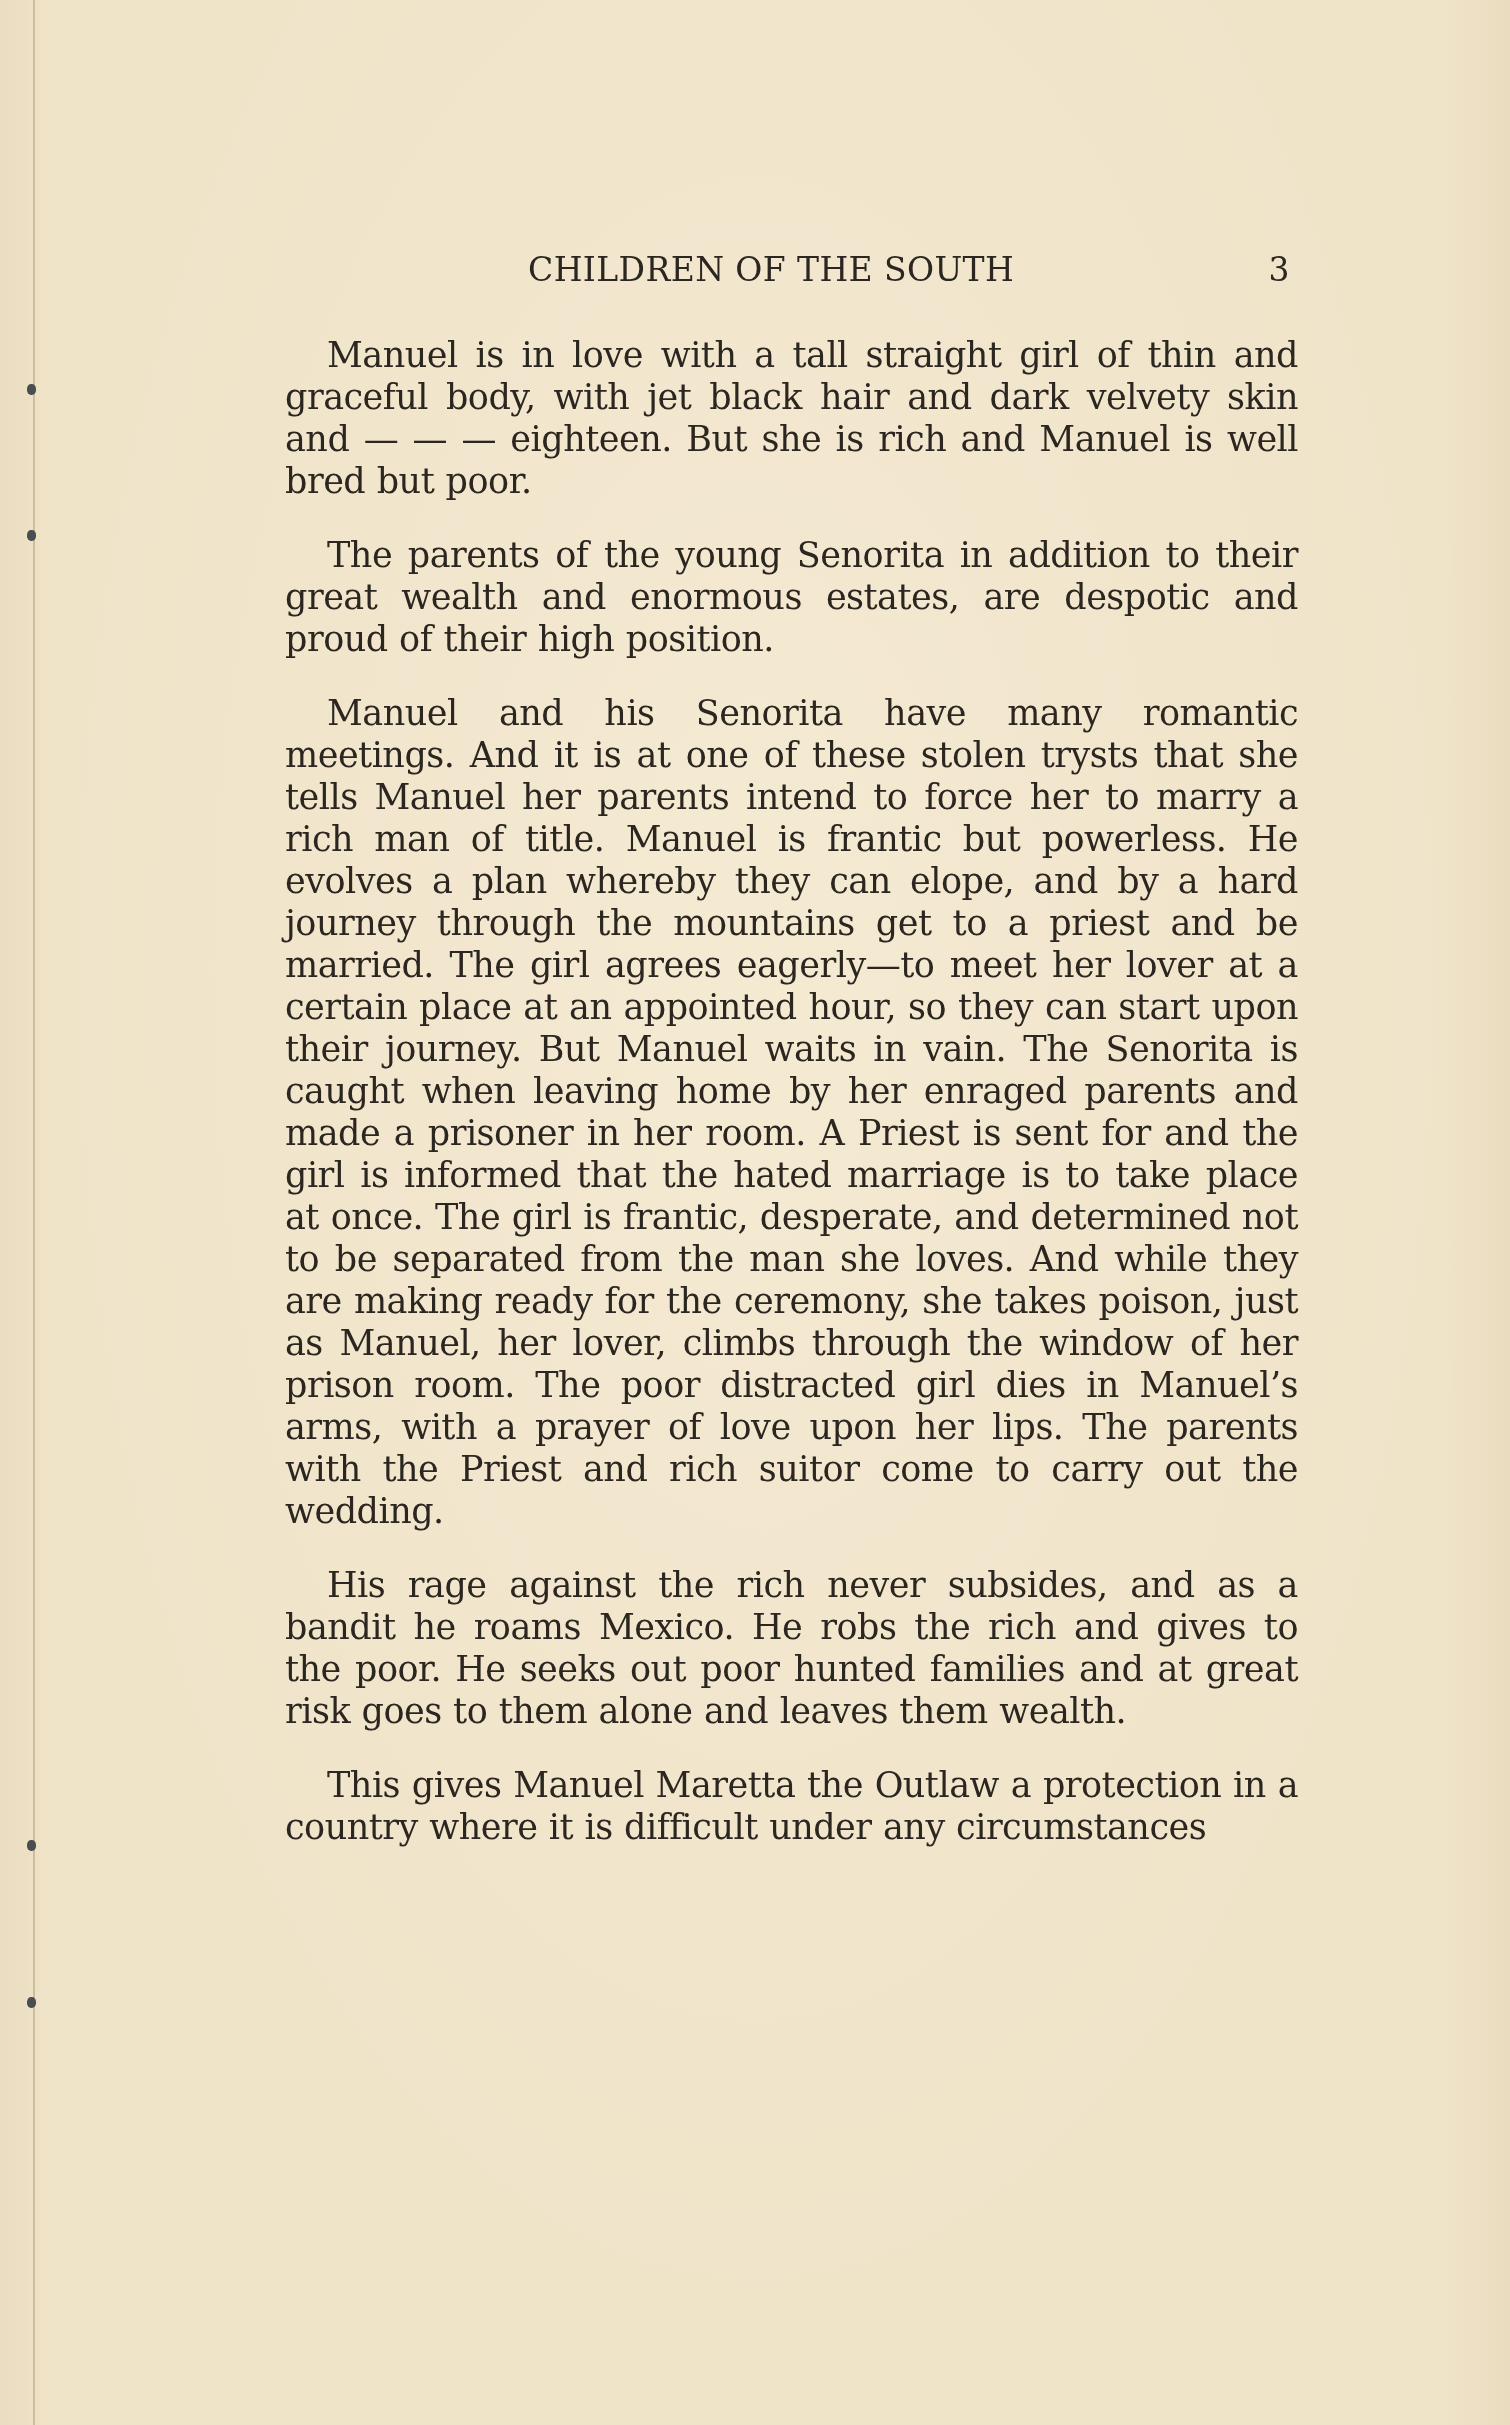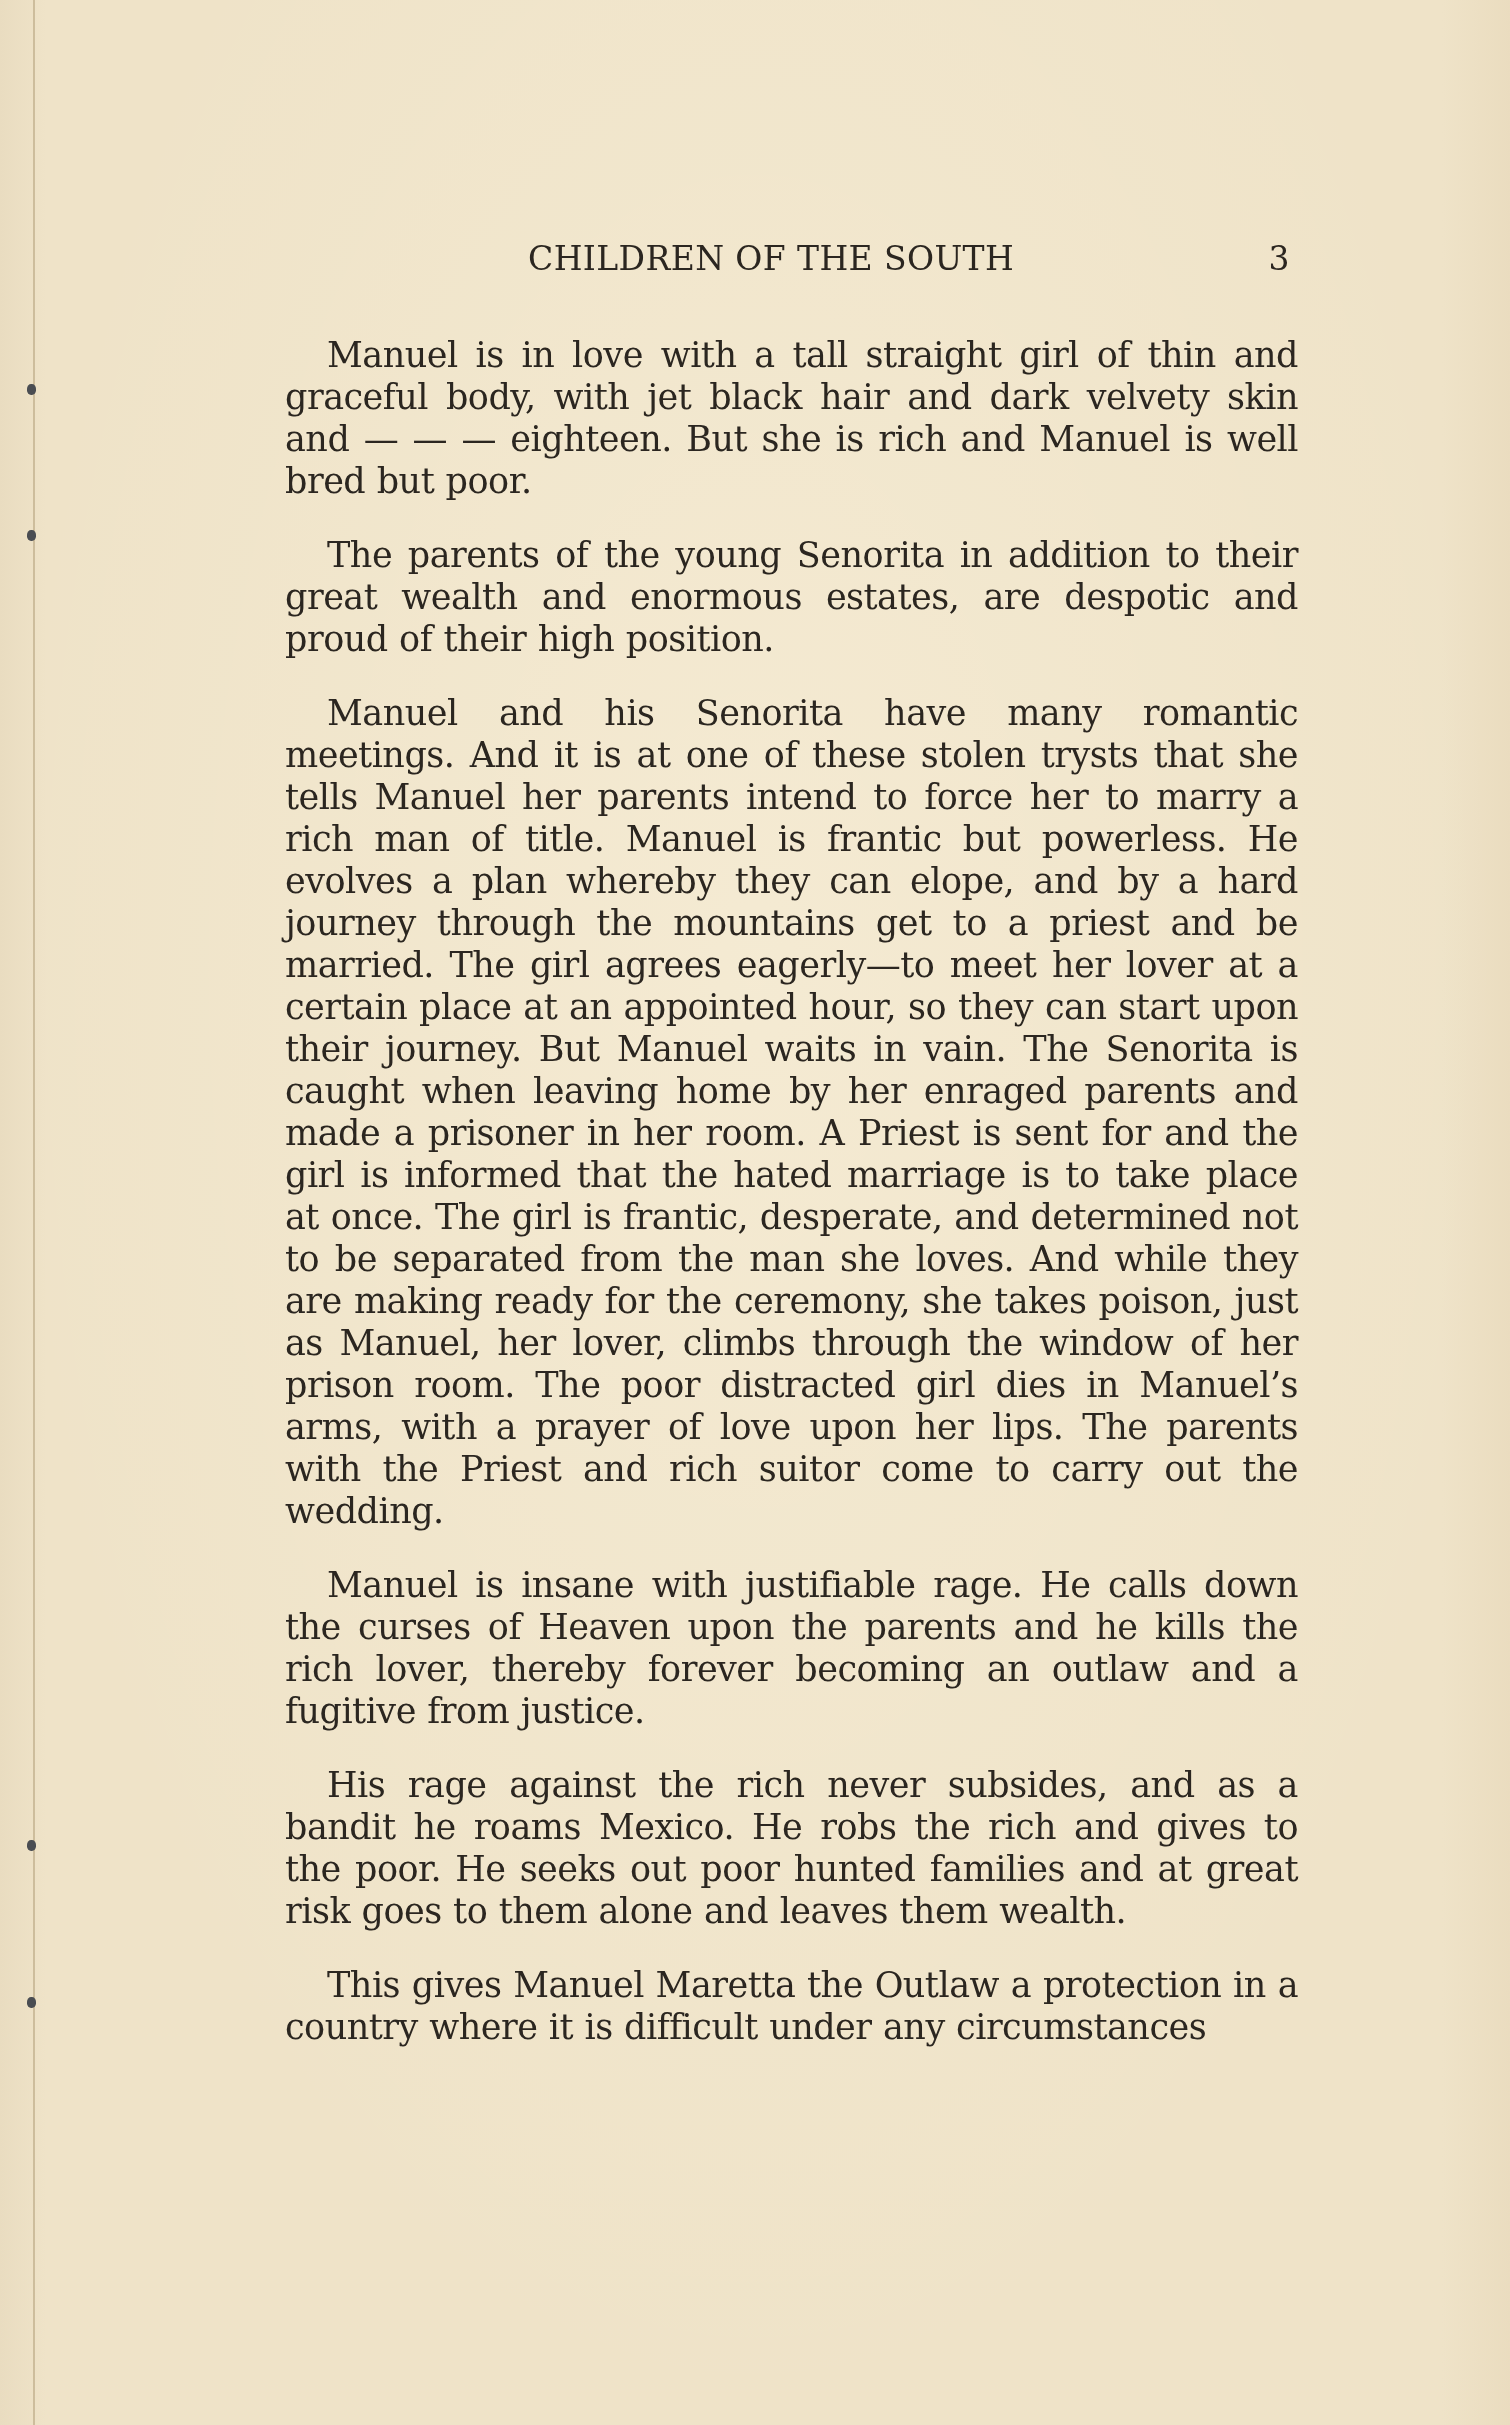--- a/index.html
+++ b/index.html
@@ -38,21 +38,21 @@
       border-radius: 45%;
       background: #4a4d52;
     }
     .staple.s1 { top: 384px; }
     .staple.s2 { top: 530px; }
     .staple.s3 { top: 1840px; }
     .staple.s4 { top: 1997px; }
 
     .header {
       position: absolute;
-      top: 239px;
+      top: 250px;
       left: 486px;
       width: 804px;
       height: 46px;
       font-family: "DejaVu Serif", serif;
       font-size: 33px;
       letter-spacing: 0.4px;
     }
     .running-title {
       position: absolute;
       left: 42px;
@@ -94,17 +94,16 @@
 
 <div class="header">
   <span class="running-title">CHILDREN OF THE SOUTH</span>
   <span class="page-number">3</span>
 </div>
 
 <div class="body-text">
   <p>Manuel is in love with a tall straight girl of thin and graceful body, with jet black hair and dark velvety skin and — — — eighteen. But she is rich and Manuel is well bred but poor.</p>
   <p>The parents of the young Senorita in addition to their great wealth and enormous estates, are despotic and proud of their high position.</p>
   <p>Manuel and his Senorita have many romantic meetings. And it is at one of these stolen trysts that she tells Manuel her parents intend to force her to marry a rich man of title. Manuel is frantic but power­less. He evolves a plan whereby they can elope, and by a hard journey through the mountains get to a priest and be married. The girl agrees eagerly—to meet her lover at a certain place at an appointed hour, so they can start upon their journey. But Manuel waits in vain. The Senorita is caught when leaving home by her enraged parents and made a prisoner in her room. A Priest is sent for and the girl is informed that the hated marriage is to take place at once. The girl is frantic, desperate, and determined not to be separated from the man she loves. And while they are making ready for the ceremony, she takes poison, just as Manuel, her lover, climbs through the window of her prison room. The poor distracted girl dies in Manuel’s arms, with a prayer of love upon her lips. The parents with the Priest and rich suitor come to carry out the wedding.</p>
-  <p>Manuel is insane with justifiable rage. He calls down the curses of Heaven upon the parents and he kills the rich lover, thereby forever becoming an outlaw and a fugitive from justice.</p>
   <p>His rage against the rich never subsides, and as a bandit he roams Mexico. He robs the rich and gives to the poor. He seeks out poor hunted families and at great risk goes to them alone and leaves them wealth.</p>
   <p>This gives Manuel Maretta the Outlaw a protection in a country where it is difficult under any circumstances</p>
 </div>
 
 
 </body></html>

